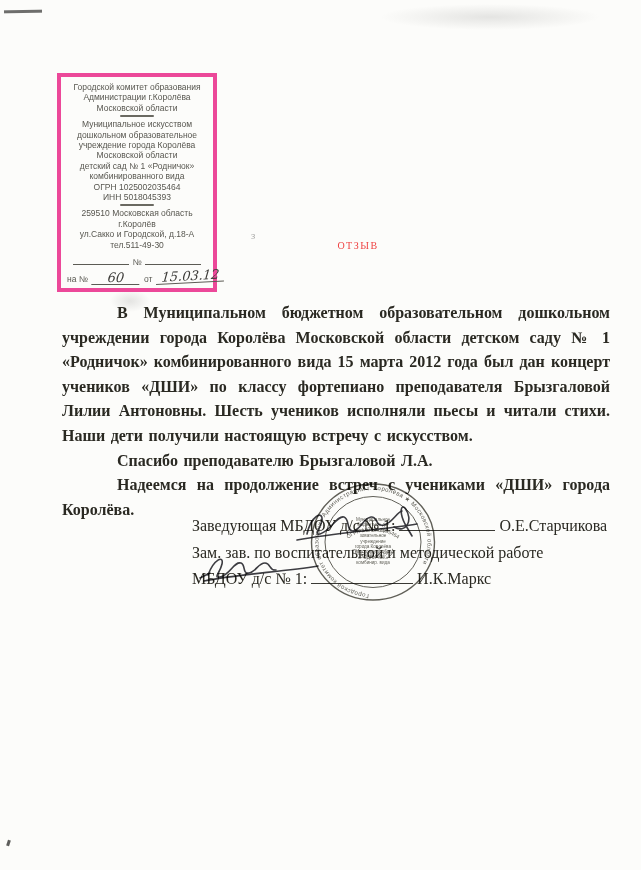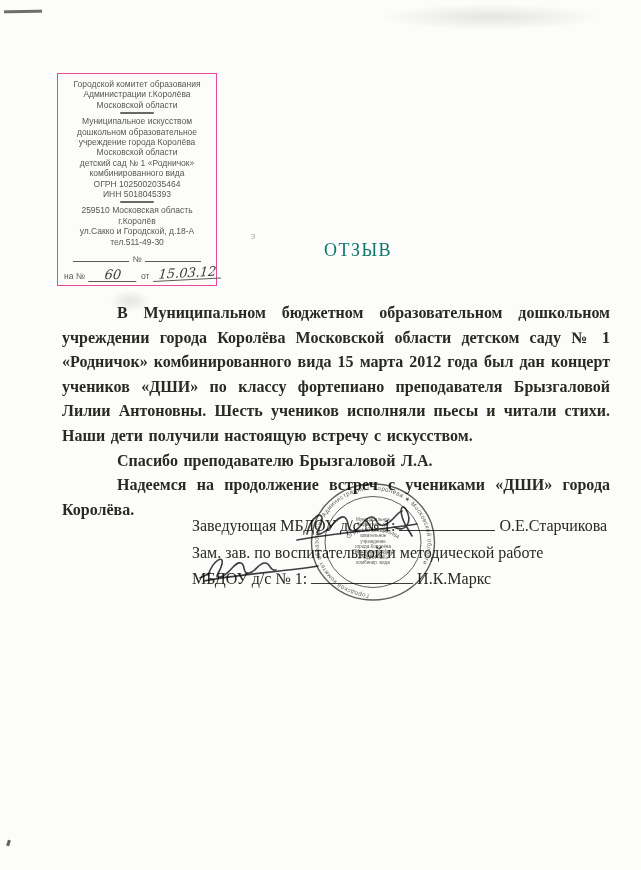--- a/index.html
+++ b/index.html
@@ -15,38 +15,38 @@
     filter:blur(.3px);}
   .scan-comma{position:absolute;left:7px;top:840px;width:3px;height:6px;background:#5d5d5b;
     transform:rotate(18deg);filter:blur(.4px);}
   .scan-smudge{position:absolute;background:radial-gradient(closest-side,rgba(120,120,118,.18),rgba(120,120,118,0));}
   .smudge-1{left:380px;top:4px;width:220px;height:26px;}
   .smudge-2{left:110px;top:290px;width:40px;height:22px;}
 
   
   .corner-stamp{
     position:absolute;left:57px;top:73px;width:160px;min-height:192px;
-    border:1px solid #ec4899;padding:5px 2px 3px 2px;box-sizing:border-box;
+    border:4px solid #ec4899;padding:5px 2px 3px 2px;box-sizing:border-box;
     font-family:"Liberation Sans", sans-serif;font-size:8.5px;line-height:10.4px;
     color:#57564f;text-align:center;filter:blur(.25px);overflow:visible;
   }
   .cs-divider{width:34px;height:2px;margin:2px auto 2px auto;background:#6a6961;
     border-radius:1px;}
   .cs-ref1{margin-top:4px;white-space:nowrap;}
   .cs-ref2{margin-top:3px;white-space:nowrap;text-align:left;padding-left:4px;}
   .u{display:inline-block;border-bottom:1px solid #5c5b54;height:10px;vertical-align:baseline;}
   .w58{width:56px;margin:0 3px;}
   .hw{font-family:"DejaVu Serif", serif;font-style:italic;font-size:13px;color:#3c3b38;
     height:13px;line-height:13px;text-align:center;filter:none;}
   .hw-num{width:48px;margin:0 4px;transform:skewX(-6deg);}
   .hw-date{width:68px;margin-left:4px;transform:rotate(-3deg) skewX(-8deg);transform-origin:left bottom;}
 
   
   .doc-title{position:absolute;left:290px;top:240px;width:136px;text-align:center;
-    font-size:18px;letter-spacing:1.5px;color:#0f766e;}
+    font-size:10px;letter-spacing:1.5px;color:#ef4444;}
 
   
   .body-text{position:absolute;left:62px;top:301px;width:548px;
     font-size:16px;line-height:24.6px;text-align:justify;word-spacing:1.5px;font-weight:bold;}
   .body-text p{margin:0;text-indent:55px;}
 
   
   .sig-block{position:absolute;left:192px;top:513px;width:420px;
     font-size:16px;line-height:26.5px;white-space:nowrap;}
   .sig-underline{display:inline-block;border-bottom:1.2px solid #3a3934;height:13px;

